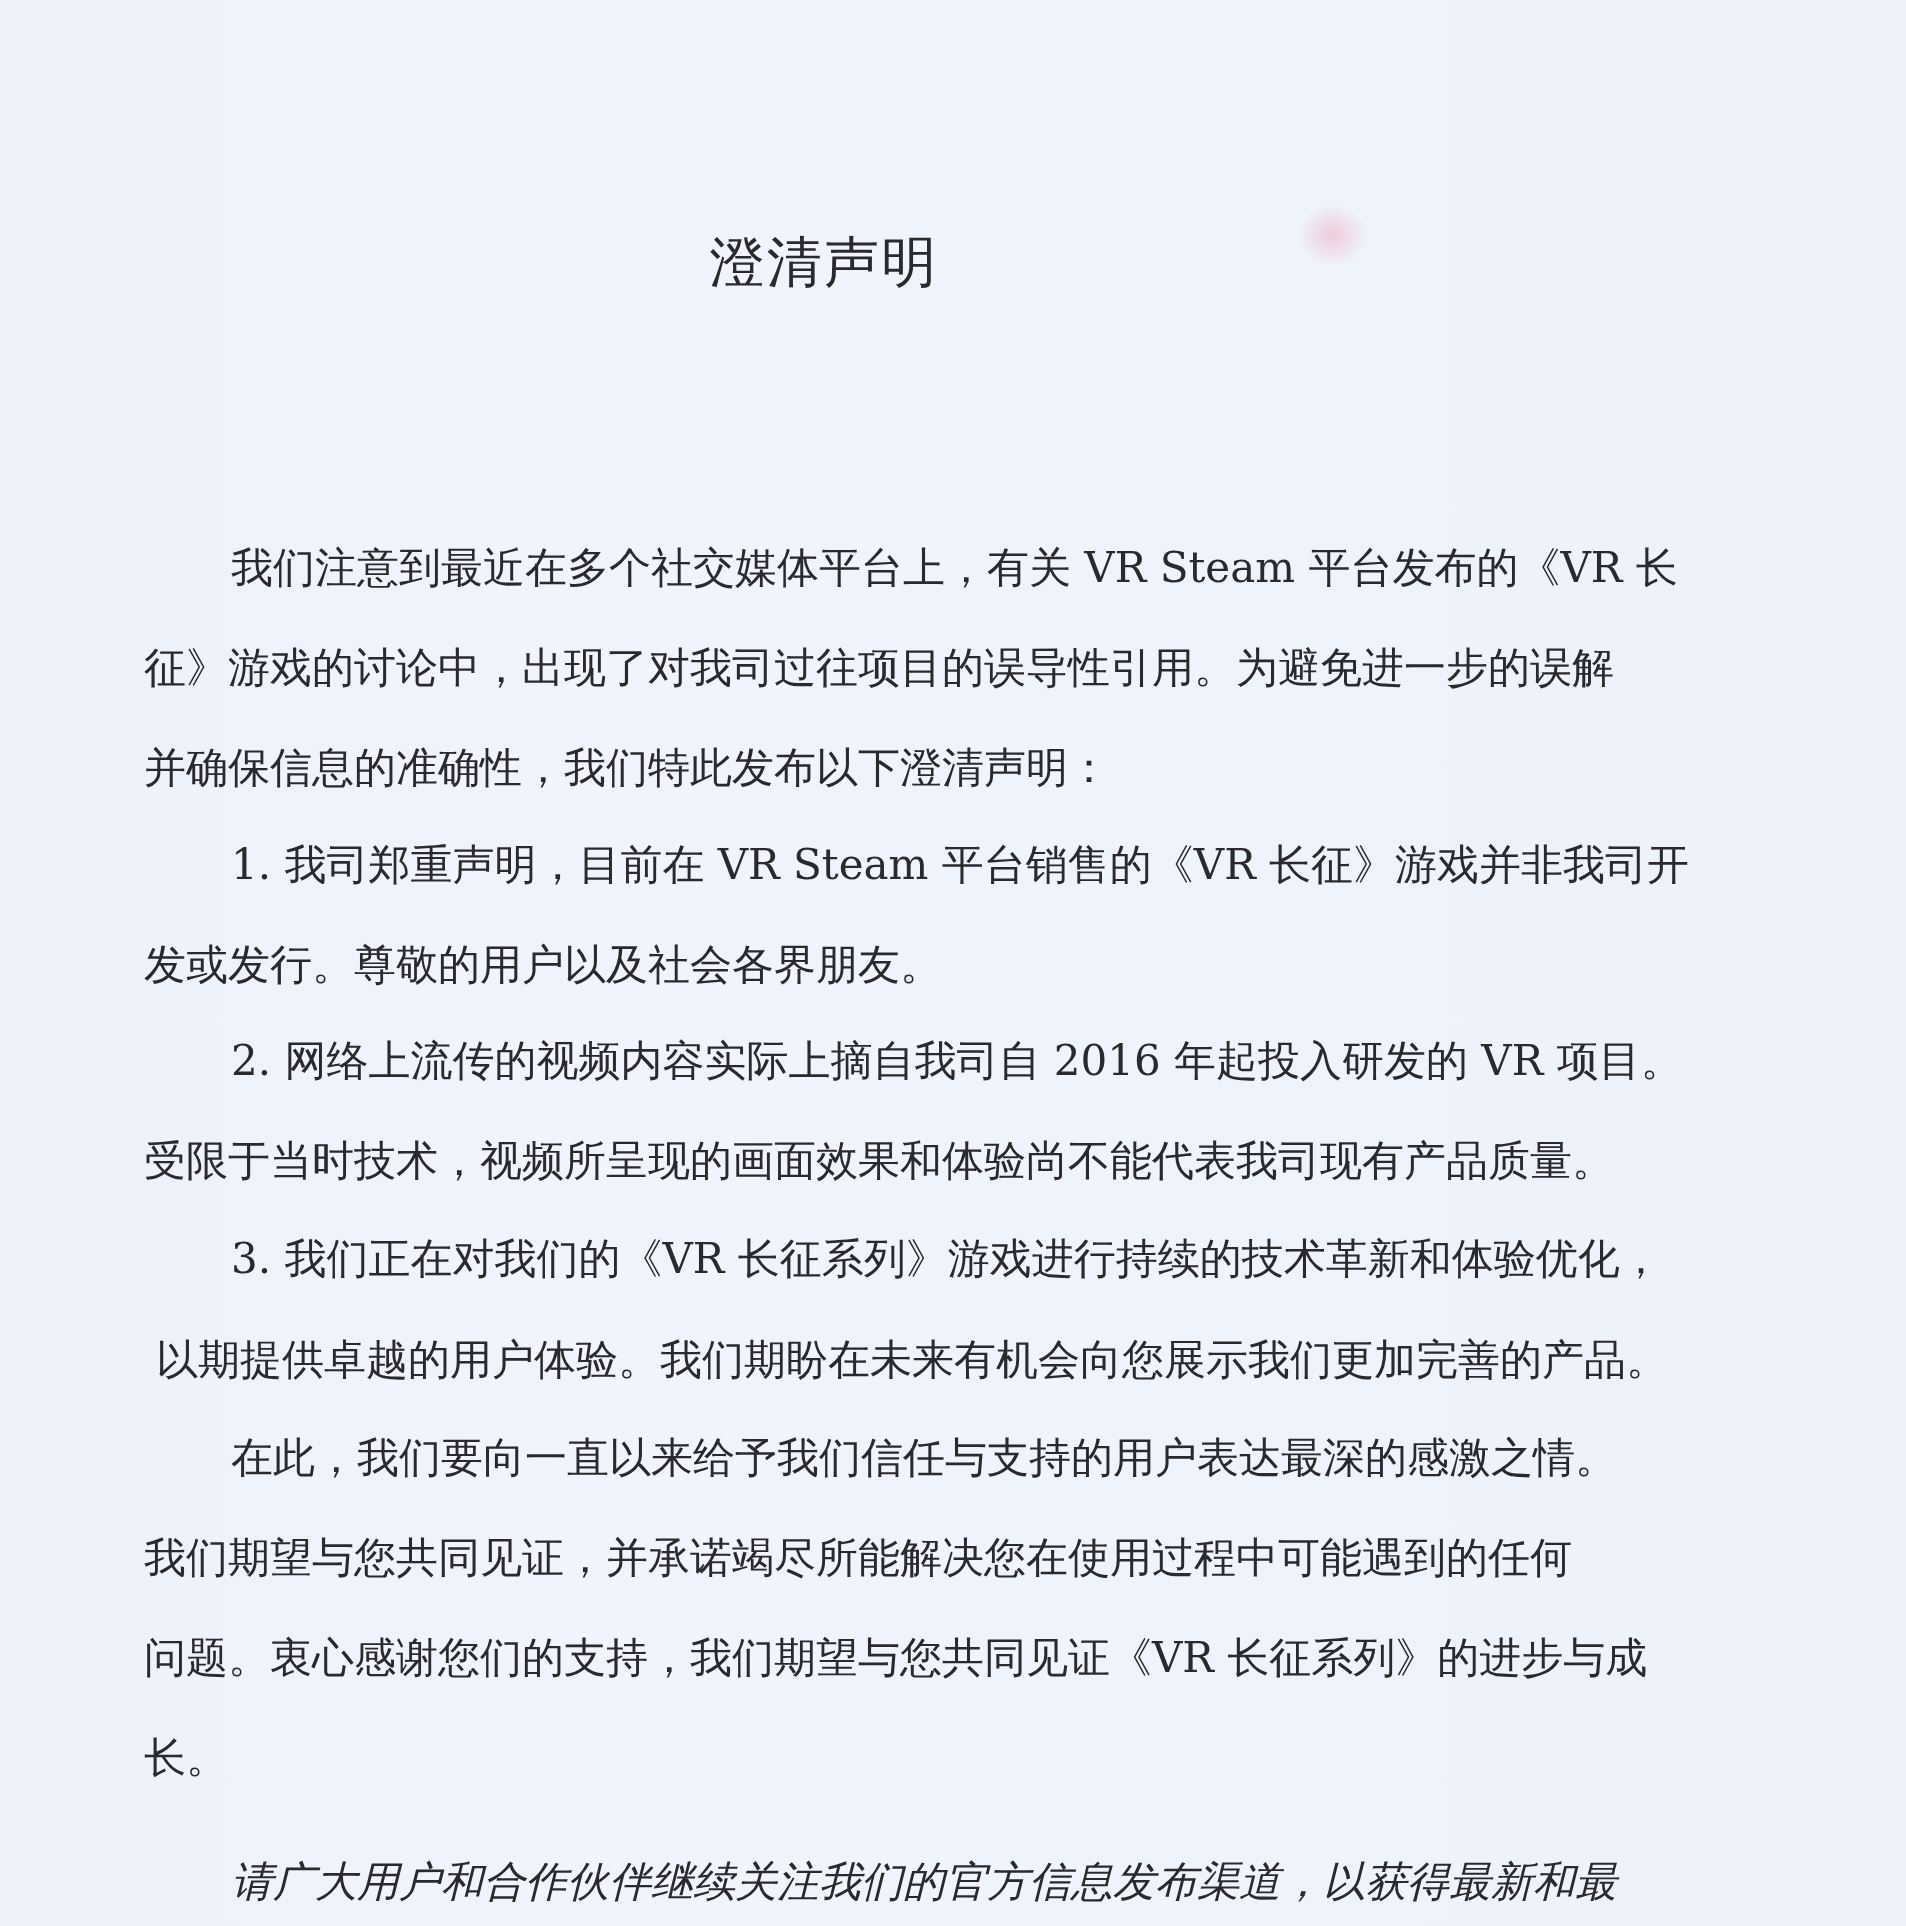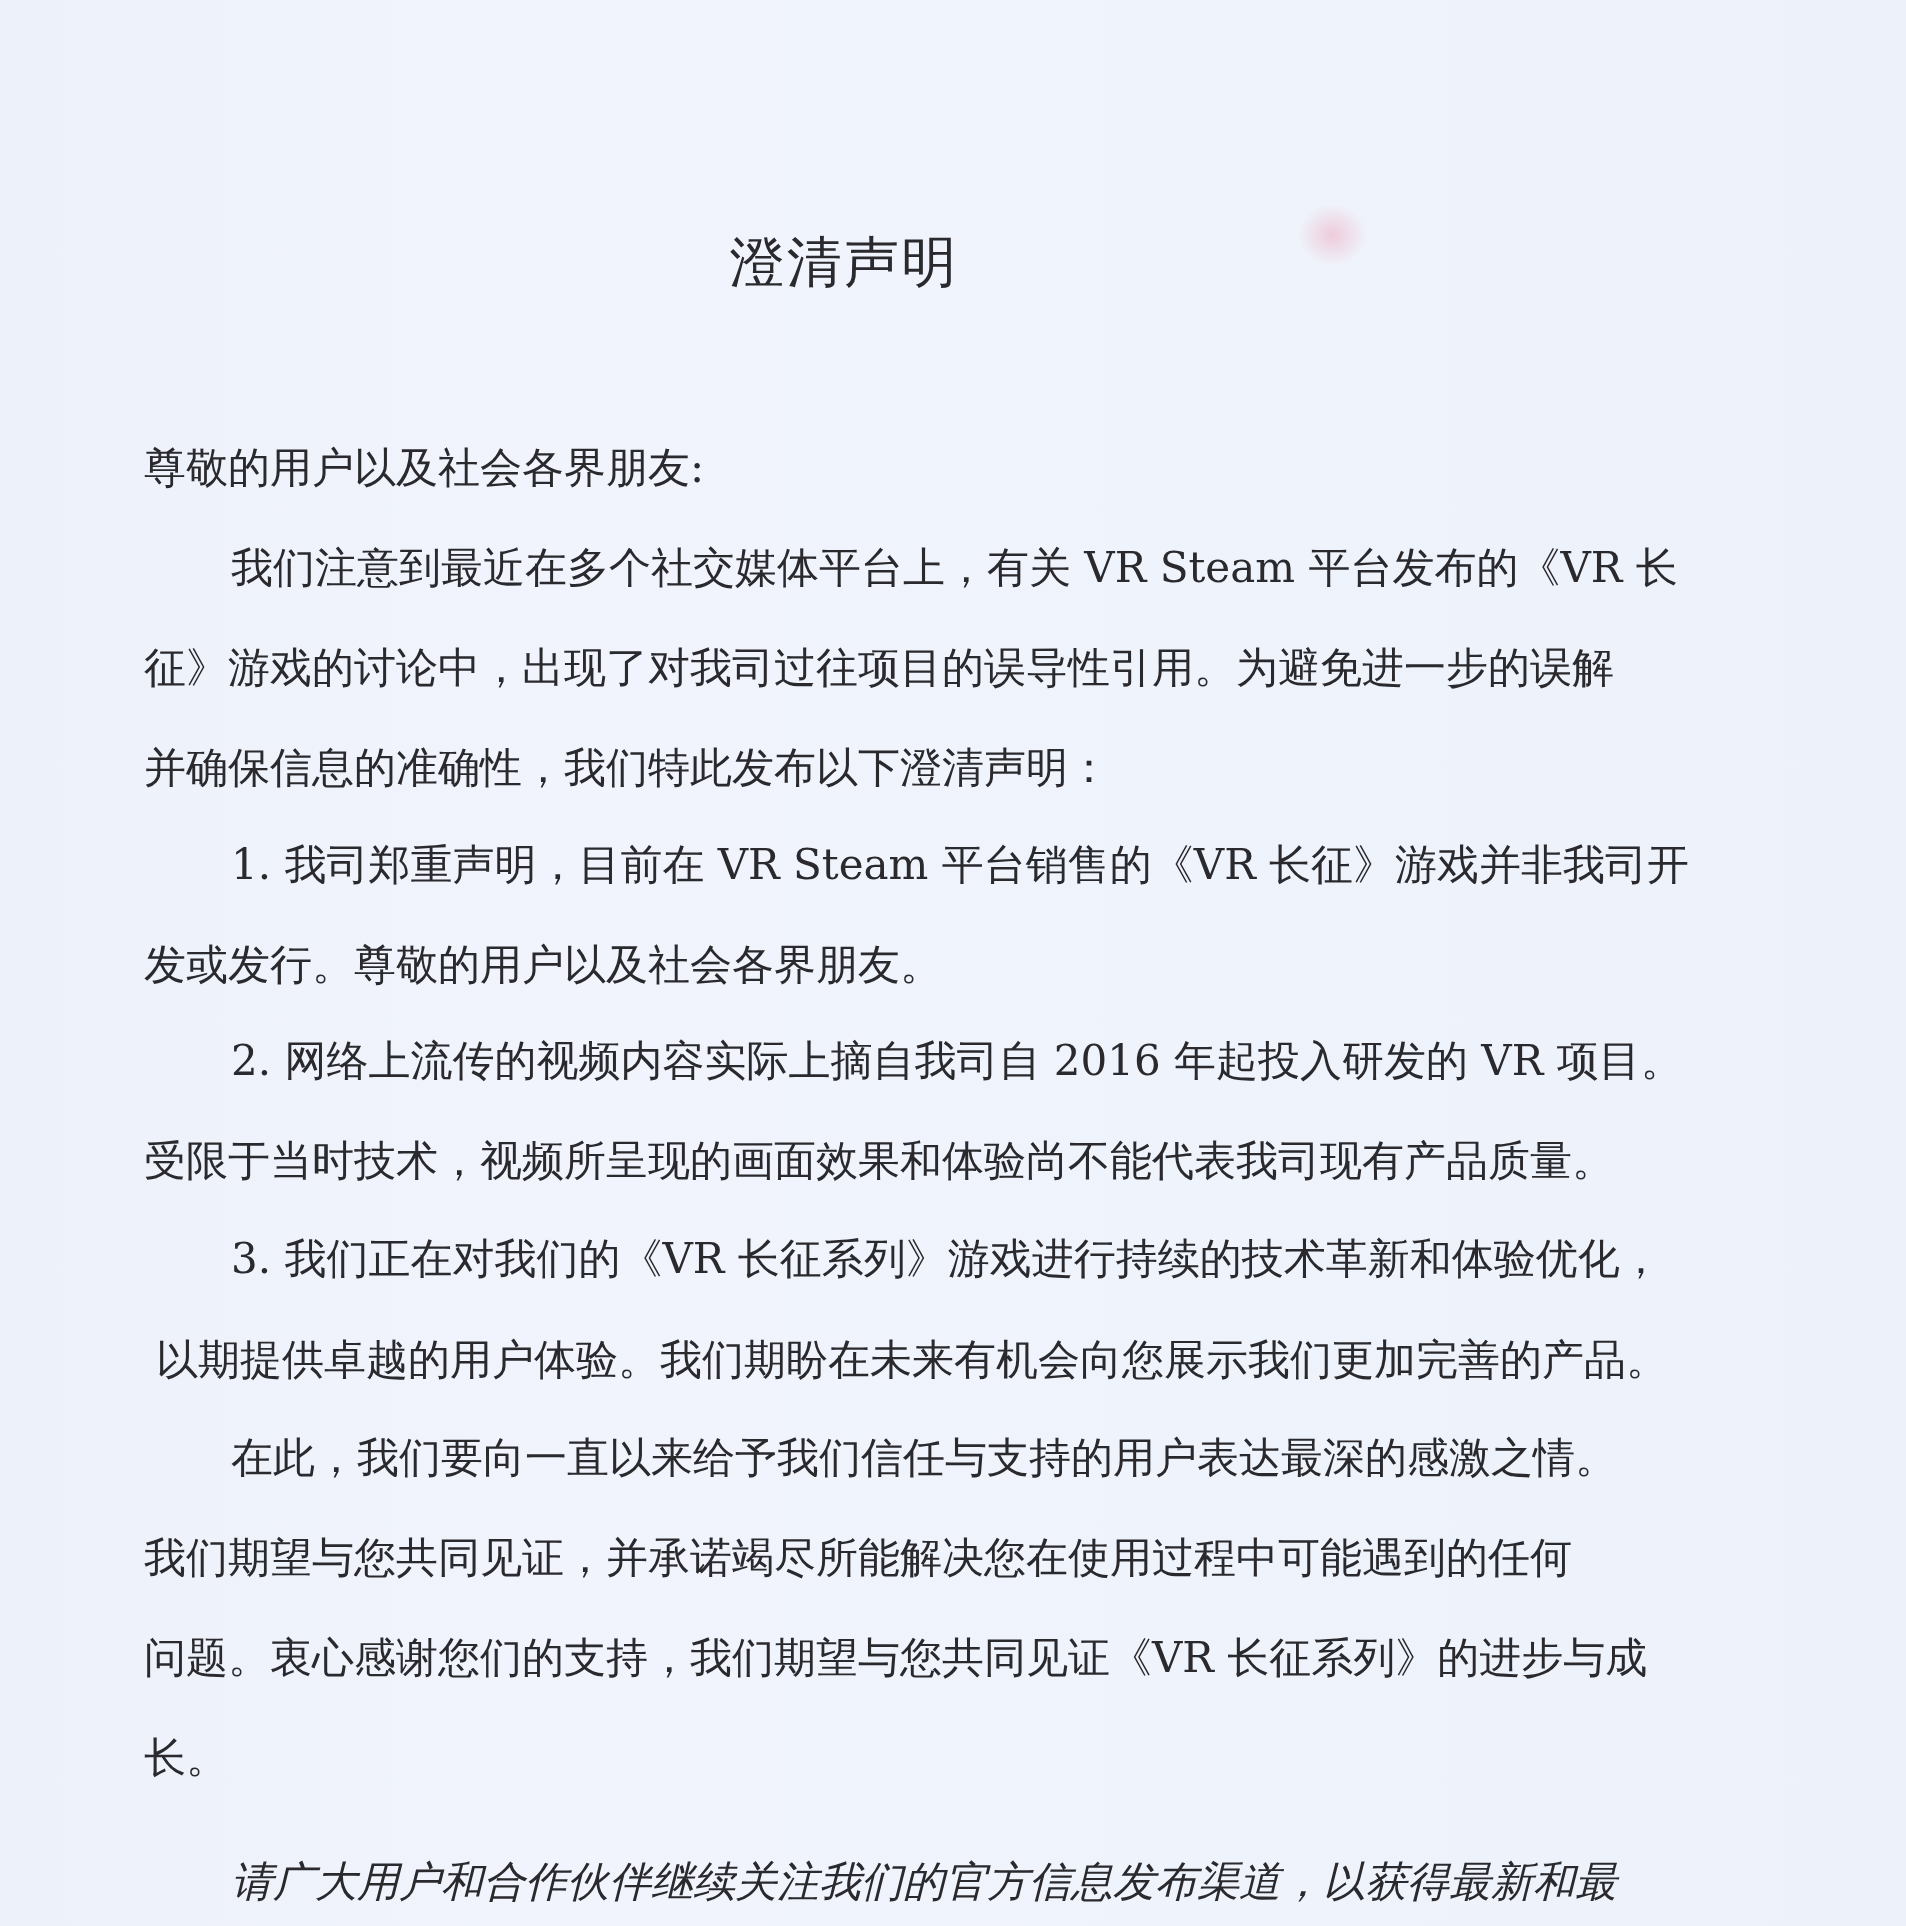--- a/index.html
+++ b/index.html
@@ -12,37 +12,36 @@
   .page {
     position: absolute; left: 0; top: 0; width: 1907px; height: 2700px;
     background: linear-gradient(90deg, #edf1fa 0%, #f1f4fc 30%, #eff3fb 60%, #edf1fa 100%);
   }
   .smudge {
     position: absolute; border-radius: 50%;
     background: radial-gradient(ellipse at center, rgba(236,130,160,.35), rgba(236,130,160,0) 70%);
   }
   .title {
     position: absolute; left: 0; width: 1648px; top: 235px;
-    text-align: center; font-size: 55px; letter-spacing: 2.3px; line-height: 1; padding-left: 20px;
+    text-align: center; font-size: 55px; letter-spacing: 2.3px; line-height: 1;
   }
   .line {
     position: absolute; font-size: 42px; line-height: 1; white-space: nowrap;
   }
   .greet { left: 144px; top: 447px; }
 </style>
 </head>
 <body>
 
 <div class="page">
 
   <div class="smudge" style="left:1298px;top:204px;width:69px;height:62px;"></div>
 
   <div class="title">澄清声明</div>
 
-  <div class="line greet">尊敬的用户以及社会各界朋友:</div>
 
   <div id="body-lines">
       <div class="line" style="top: 547px; left: 231px;">我们注意到最近在多个社交媒体平台上，有关 VR Steam 平台发布的《VR 长</div>
       <div class="line" style="top: 647px; left: 144px;">征》游戏的讨论中，出现了对我司过往项目的误导性引用。为避免进一步的误解</div>
       <div class="line" style="top: 747px; left: 144px;">并确保信息的准确性，我们特此发布以下澄清声明：</div>
       <div class="line" style="top: 844px; left: 231px;">1. 我司郑重声明，目前在 VR Steam 平台销售的《VR 长征》游戏并非我司开</div>
       <div class="line" style="top: 944px; left: 144px;">发或发行。尊敬的用户以及社会各界朋友。</div>
       <div class="line" style="top: 1040px; left: 231px;">2. 网络上流传的视频内容实际上摘自我司自 2016 年起投入研发的 VR 项目。</div>
       <div class="line" style="top: 1140px; left: 144px;">受限于当时技术，视频所呈现的画面效果和体验尚不能代表我司现有产品质量。</div>
       <div class="line" style="top: 1238px; left: 231px; text-align: right;">3. 我们正在对我们的《VR 长征系列》游戏进行持续的技术革新和体验优化，</div>

